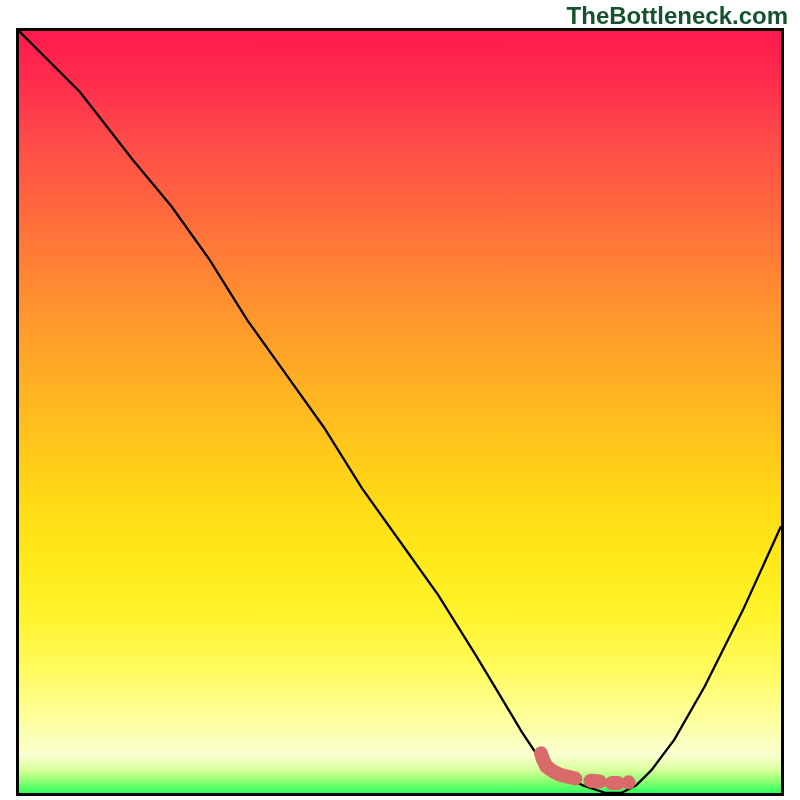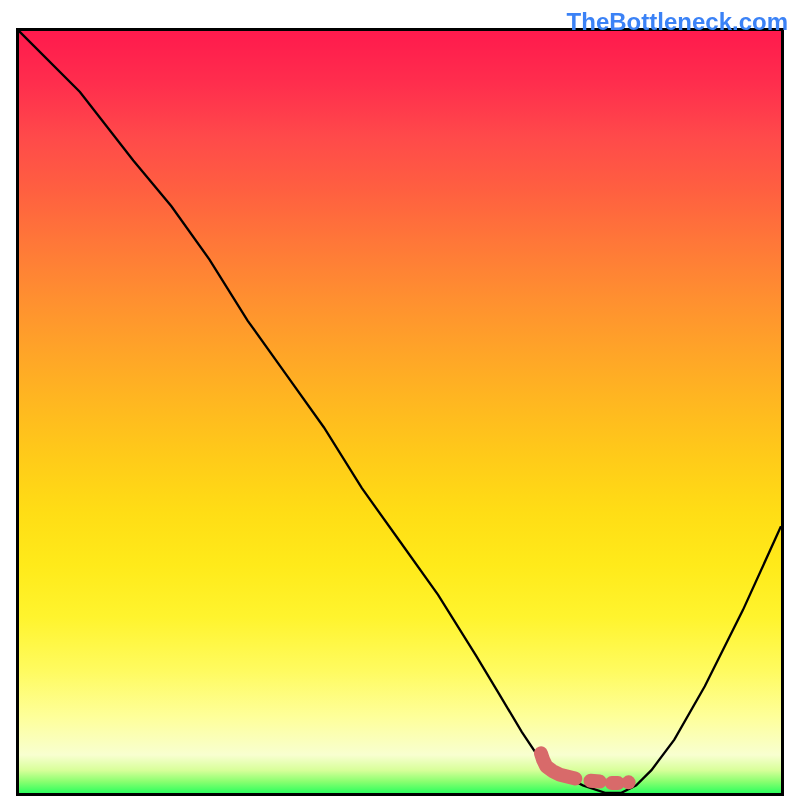--- a/index.html
+++ b/index.html
@@ -11,25 +11,25 @@
     background: #ffffff;
     position: relative;
   }
   .container {
     width: 800px;
     height: 800px;
     position: relative;
   }
   .watermark {
     position: absolute;
-    top: 8px;
+    top: 2px;
     right: 12px;
     font-size: 24px;
     font-weight: bold;
-    color: #3b82f6;
+    color: #14532d;
     z-index: 10;
   }
   .plot-frame {
     position: absolute;
     top: 28px;
     left: 16px;
     width: 768px;
     height: 768px;
     border: 3px solid #000000;
     box-sizing: border-box;

